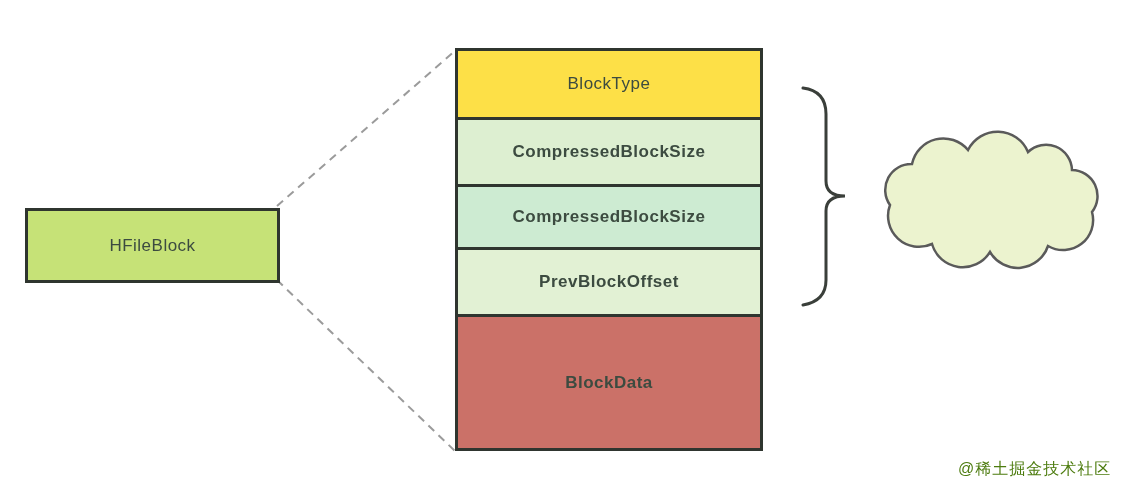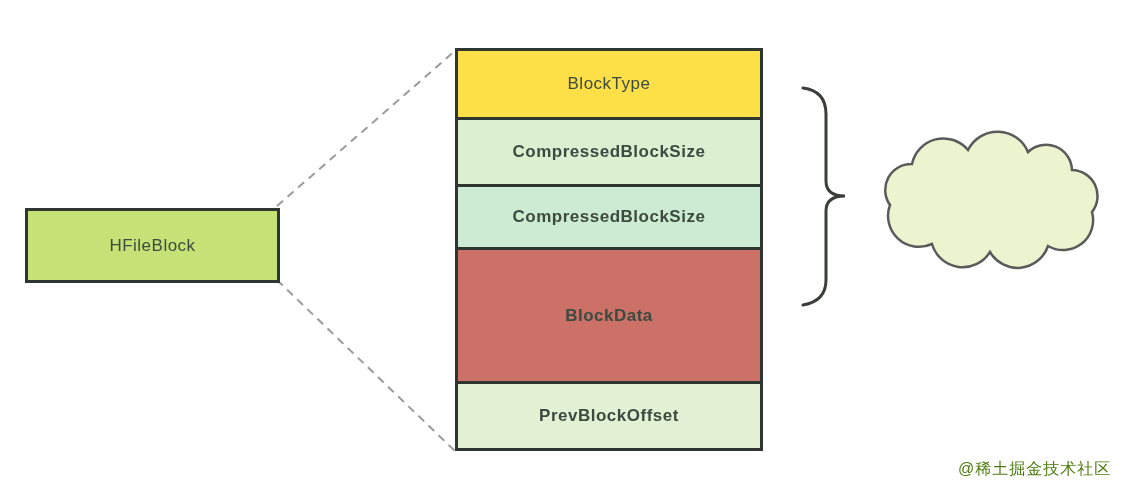--- a/index.html
+++ b/index.html
@@ -99,20 +99,20 @@
   </svg>
 
   <div class="hfile-box node-label" style="background: rgb(198, 226, 119);">
     <span>HFileBlock</span>
   </div>
 
   <div class="stack">
     <div class="stack-row row-h1 node-label" style="background: #fde047;">BlockType</div>
     <div class="stack-row row-h2 node-label" style="background: rgb(221, 239, 209);">CompressedBlockSize</div>
     <div class="stack-row row-h3 node-label" style="background: rgb(205, 235, 210);">CompressedBlockSize</div>
+    <div class="stack-row row-h4 node-label" style="background: rgb(226, 241, 212);">PrevBlockOffset</div>
     <div class="stack-row row-h5 node-label" style="background: rgb(203, 113, 104);">BlockData</div>
-    <div class="stack-row row-h4 node-label" style="background: rgb(226, 241, 212);">PrevBlockOffset</div>
   </div>
 
 
   <div class="watermark">@稀土掘金技术社区</div>
 
 </div>
 
 </body></html>

